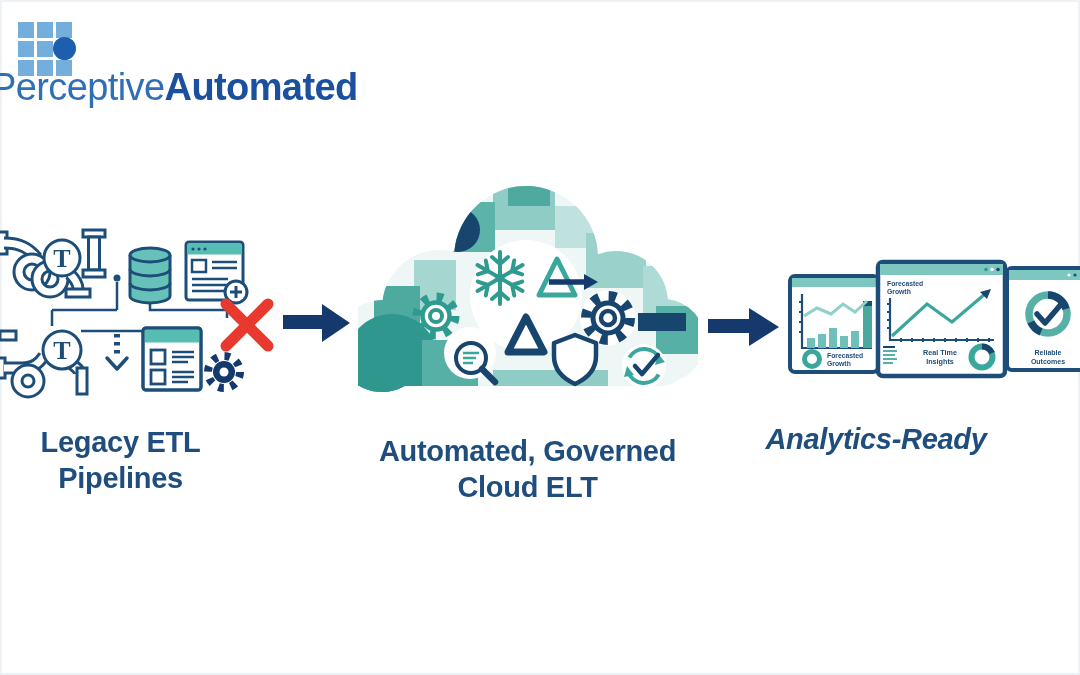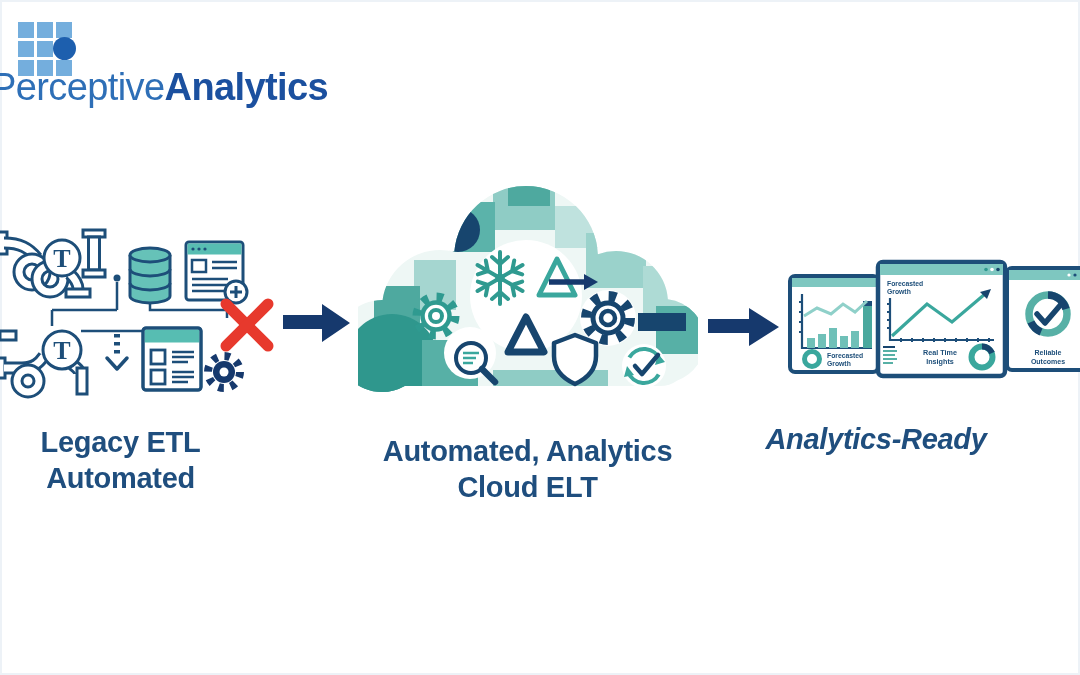--- a/index.html
+++ b/index.html
@@ -44,21 +44,21 @@
       <div class="logo-cell" style="left:19px;top:0;"></div>
       <div class="logo-cell" style="left:38px;top:0;"></div>
     <div class="logo-cell" style="left:0;top:19px;"></div>
       <div class="logo-cell" style="left:19px;top:19px;"></div>
     <div class="logo-dot" style="left:35px;top:15px;"></div>
     <div class="logo-cell" style="left:0;top:38px;"></div>
       <div class="logo-cell" style="left:19px;top:38px;"></div>
       <div class="logo-cell" style="left:38px;top:38px;"></div>
   </div>
   <div class="logo-text">
-    <span class="lt-reg">Perceptive</span><span class="lt-bold">Analytics</span>
+    <span class="lt-reg">Perceptive</span><span class="lt-bold">Automated</span>
   </div>
 </div>
 
 <svg class="abs" style="left:0;top:198px;" width="280" height="210" viewBox="0 0 280 210">
 
   <g>
     <circle cx="117" cy="80" r="3.5" fill="#1d4e79"></circle>
     <path class="ln" stroke-width="2.5" d="M117,84 V112 M117,112 H52 M52,112 V128"></path>
     <path class="ln" stroke-width="2.5" d="M150,104 V112 H227 V120"></path>
     <path class="ln" stroke-width="2.5" d="M81,133 H143"></path>
@@ -293,16 +293,16 @@
     <text class="tiny-txt" x="155" y="101" font-size="7.2" text-anchor="middle">Real Time</text>
     <text class="tiny-txt" x="155" y="110" font-size="7.2" text-anchor="middle">Insights</text>
     <g>
       <circle cx="197" cy="103" r="10.5" fill="none" stroke="#3aa79d" stroke-width="6"></circle>
       <path d="M197,92.5 A10.5,10.5 0 0 1 207,99" fill="none" stroke="#17456e" stroke-width="6"></path>
     </g>
   </g>
 </svg>
 
 <div id="label-legacy" class="stage-label">Legacy ETL
-Automated</div>
-<div id="label-cloud" class="stage-label">Automated, Analytics
+Pipelines</div>
+<div id="label-cloud" class="stage-label">Automated, Governed
 Cloud ELT</div>
 <div id="label-ready" class="stage-label">Analytics-Ready</div>
 
 </body></html>

